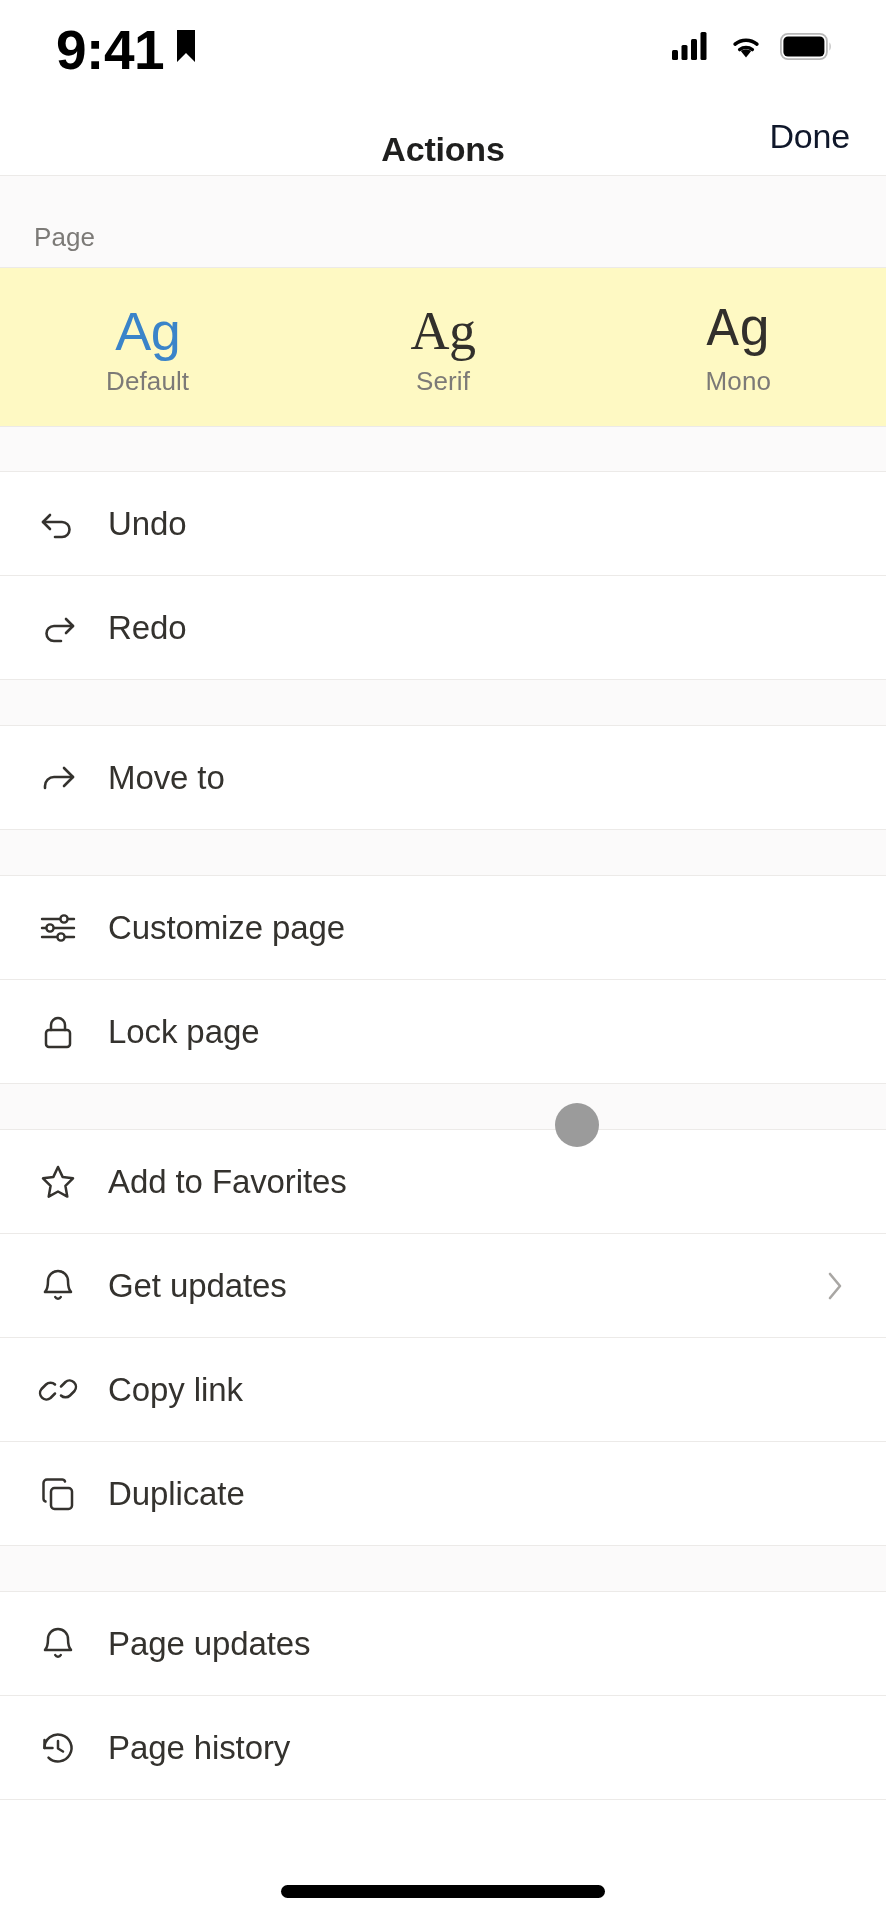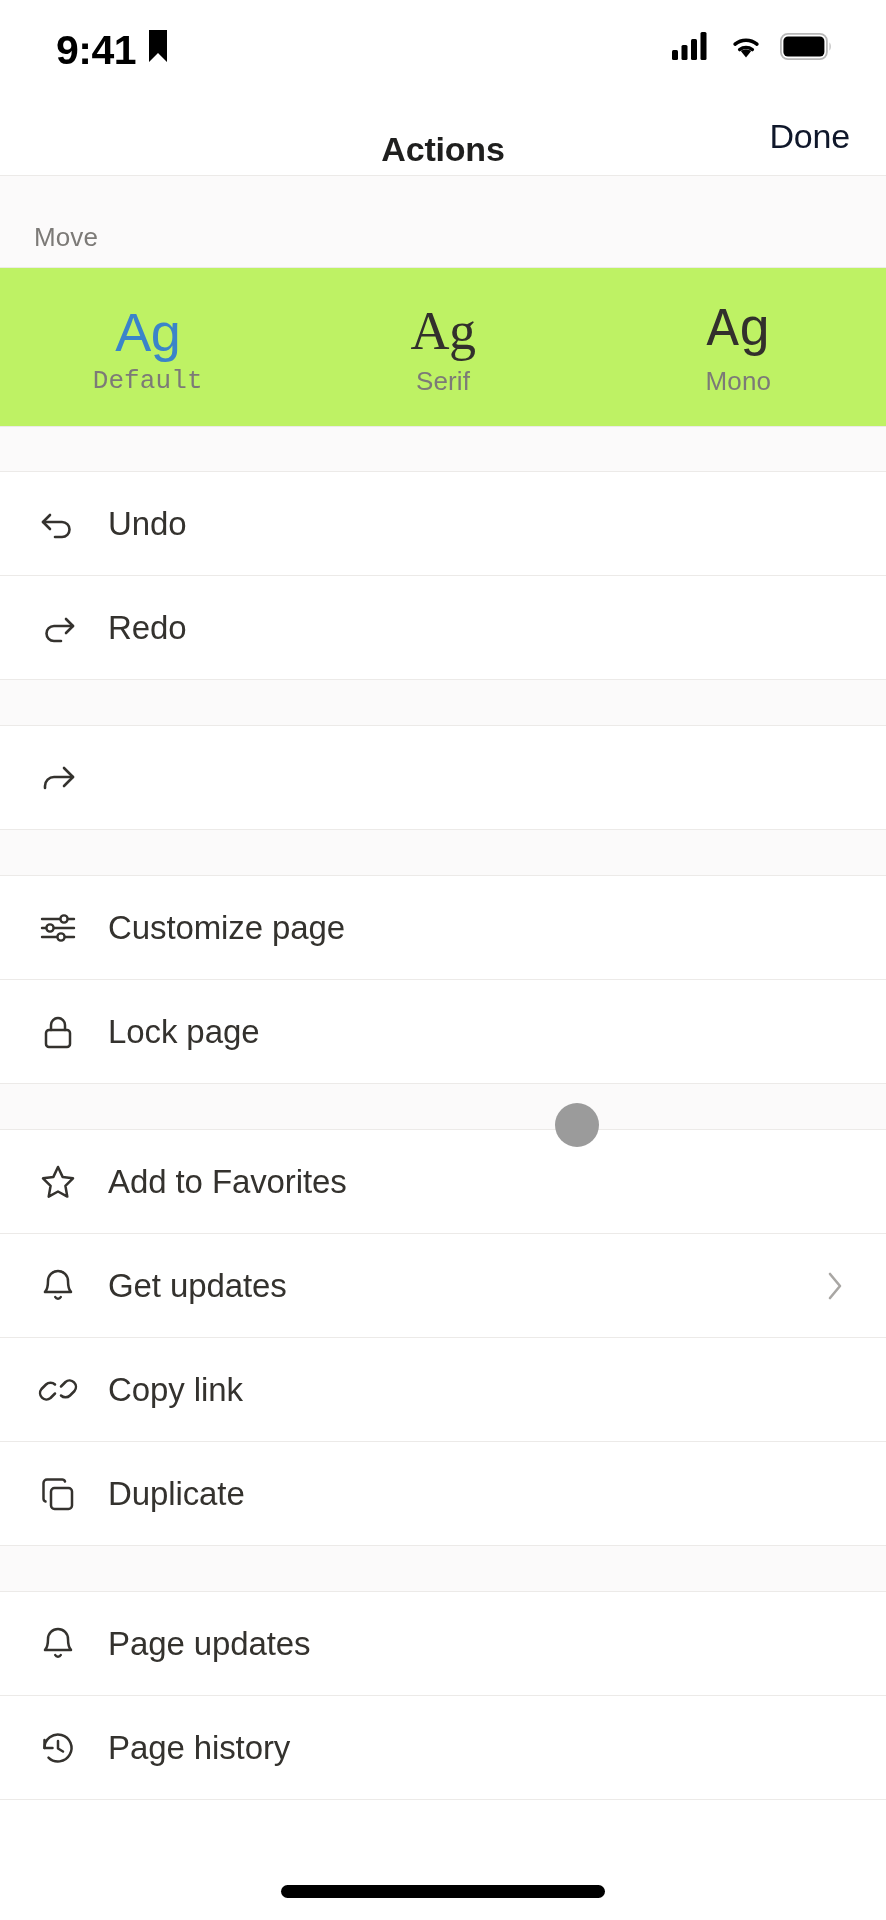--- a/index.html
+++ b/index.html
@@ -23,21 +23,21 @@
     height:96px;
     display:flex;
     align-items:center;
     justify-content:space-between;
     padding:0 54px 0 56px;
   }
   .sb-left {
     display:flex; align-items:center; gap:12px;
   }
   .sb-time {
-    font-size:41px;
+    font-size:55px;
     font-weight:bold;
     color:#000000;
     letter-spacing:-0.5px;
     line-height:1;
     padding-top:4px;
   }
   .sb-bookmark { display:block; }
   .sb-right { display:flex; align-items:center; gap:16px; }
 
   
@@ -86,21 +86,21 @@
   }
   .section-header-label {
     font-size:26px;
     color:#7c7a77;
     letter-spacing:0.1px;
   }
 
   
   .style-picker {
     height:158px;
-    background:#bef264;
+    background:#fef9c3;
     display:flex;
     align-items:center;
     padding-top:6px;
     text-align:right;
   }
   .style-opt {
     flex:1;
     display:flex;
     flex-direction:column;
     align-items:center;
@@ -108,21 +108,21 @@
     gap:2px;
     cursor:pointer;
   }
   .style-ag {
     font-size:54px;
     line-height:1.05;
     color:#32302c;
     letter-spacing:-0.5px;
   }
   .style-opt.sel .style-ag { color:#3a84c9; }
-  .style-opt.sel .style-name { color:#7c7a77;font-family:Liberation Mono, monospace; }
+  .style-opt.sel .style-name { color:#7c7a77; }
   .style-ag.sans { font-family:"Liberation Sans", sans-serif; }
   .style-ag.serif { font-family:"Liberation Serif", serif; }
   .style-ag.mono { font-family:"Liberation Mono", monospace; }
   .style-name {
     font-size:26px;
     color:#7c7a77;
     letter-spacing:0.1px;
     margin-top:4px;
   }
 
@@ -222,21 +222,21 @@
       </span>
     </div>
   </div>
 
   <div class="navbar">
     <span class="nav-title">Actions</span>
     <span class="nav-done">Done</span>
   </div>
 
   <div class="section-header">
-    <span class="section-header-label">Move</span>
+    <span class="section-header-label">Page</span>
   </div>
 
   <div class="style-picker">
     <div class="style-opt sel">
       <span class="style-ag sans">Ag</span>
       <span class="style-name">Default</span>
     </div>
     <div class="style-opt">
       <span class="style-ag serif">Ag</span>
       <span class="style-name">Serif</span>
@@ -271,20 +271,21 @@
 
   <div class="gap"></div>
 
   <div class="row">
     <span class="row-icon">
       <svg width="44" height="44" viewBox="0 0 44 44" fill="none" stroke="#34322e" stroke-width="2.6" stroke-linecap="round" stroke-linejoin="round">
         <path d="M28 12l9 9-9 9"></path>
         <path d="M37 21H18a9 9 0 0 0-9 9v2"></path>
       </svg>
     </span>
+    <span class="row-label">Move to</span>
   </div>
 
   <div class="gap"></div>
 
   <div class="row">
     <span class="row-icon">
       <svg width="44" height="44" viewBox="0 0 44 44" fill="none" stroke="#34322e" stroke-width="2.4" stroke-linecap="round">
         <line x1="6" y1="13" x2="38" y2="13"></line>
         <line x1="6" y1="22" x2="38" y2="22"></line>
         <line x1="6" y1="31" x2="38" y2="31"></line>

